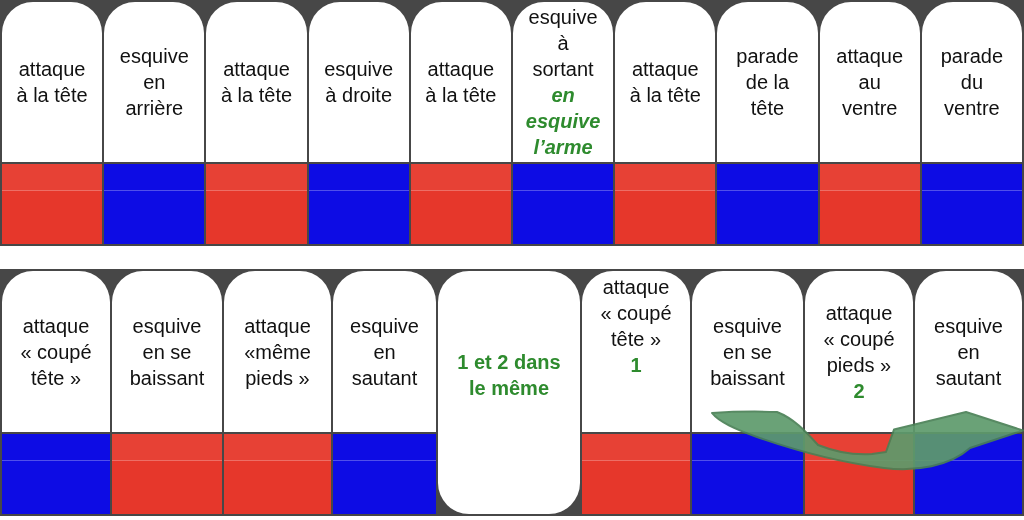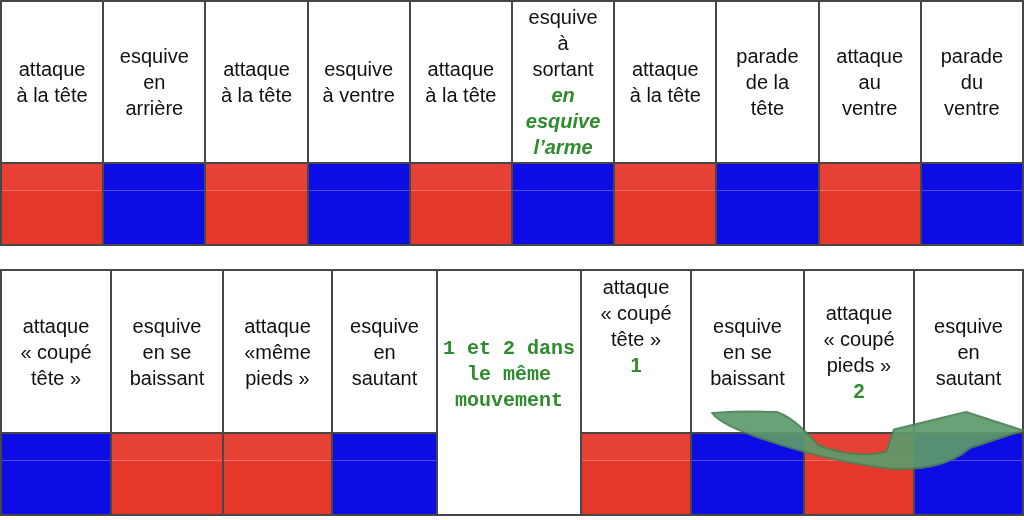--- a/index.html
+++ b/index.html
@@ -9,28 +9,28 @@
     font-family:"Liberation Sans", sans-serif;
     color:#111111;
   }
   .seq-table{
     position:absolute;left:0;width:1024px;
     display:grid;gap:2px;padding:2px;box-sizing:border-box;
     background:var(--border);
   }
   #table1{top:0;height:246px;grid-template-columns:repeat(10,1fr);}
   #table2{top:269px;height:247px;grid-template-columns:108px 110px 107px 103px 142px 108px 111px 108px 107px;}
-  .col{display:flex;flex-direction:column;background:#ffffff;min-width:0;}
+  .col{display:flex;flex-direction:column;background:#ffffff;min-width:0;border-radius:31px;}
   .text-cell{
     flex:0 0 160px;display:flex;flex-direction:column;
     justify-content:center;align-items:center;text-align:center;
     font-size:20px;line-height:26px;overflow:hidden;
   }
   #table2 .text-cell{flex-basis:161px;}
-  .col.full-height .text-cell{flex:1 1 auto;padding-bottom:36px;box-sizing:border-box;font-family:Liberation Mono, monospace;}
+  .col.full-height .text-cell{flex:1 1 auto;padding-bottom:36px;box-sizing:border-box;}
   .text-cell.vtop{justify-content:flex-start;padding-top:3px;box-sizing:border-box;}
   .line{display:block;white-space:nowrap;}
   .line.green{color:var(--green);font-weight:bold;}
   .line.green.italic{font-style:italic;}
   .col.full-height .line{font-weight:bold;color:var(--green);}
   .band{
     position:relative;flex:1 1 auto;
     border-top:2px solid var(--border);
   }
   .band.red{background:var(--red);}
@@ -74,21 +74,21 @@
       <div class="col">
         <div class="text-cell">
           <span class="line">attaque</span>
           <span class="line">à la tête</span>
         </div>
         <div class="band red"></div>
       </div>
       <div class="col">
         <div class="text-cell">
           <span class="line">esquive</span>
-          <span class="line">à ventre</span>
+          <span class="line">à droite</span>
         </div>
         <div class="band blue"></div>
       </div>
       <div class="col">
         <div class="text-cell">
           <span class="line">attaque</span>
           <span class="line">à la tête</span>
         </div>
         <div class="band red"></div>
       </div>
@@ -166,21 +166,20 @@
           <span class="line">esquive</span>
           <span class="line">en</span>
           <span class="line">sautant</span>
         </div>
         <div class="band blue"></div>
       </div>
       <div class="col full-height">
         <div class="text-cell">
           <span class="line green">1 et 2 dans</span>
           <span class="line green">le même</span>
-          <span class="line green">mouvement</span>
         </div>
       </div>
       <div class="col">
         <div class="text-cell vtop">
           <span class="line">attaque</span>
           <span class="line">« coupé</span>
           <span class="line">tête »</span>
           <span class="line green">1</span>
         </div>
         <div class="band red"></div>

